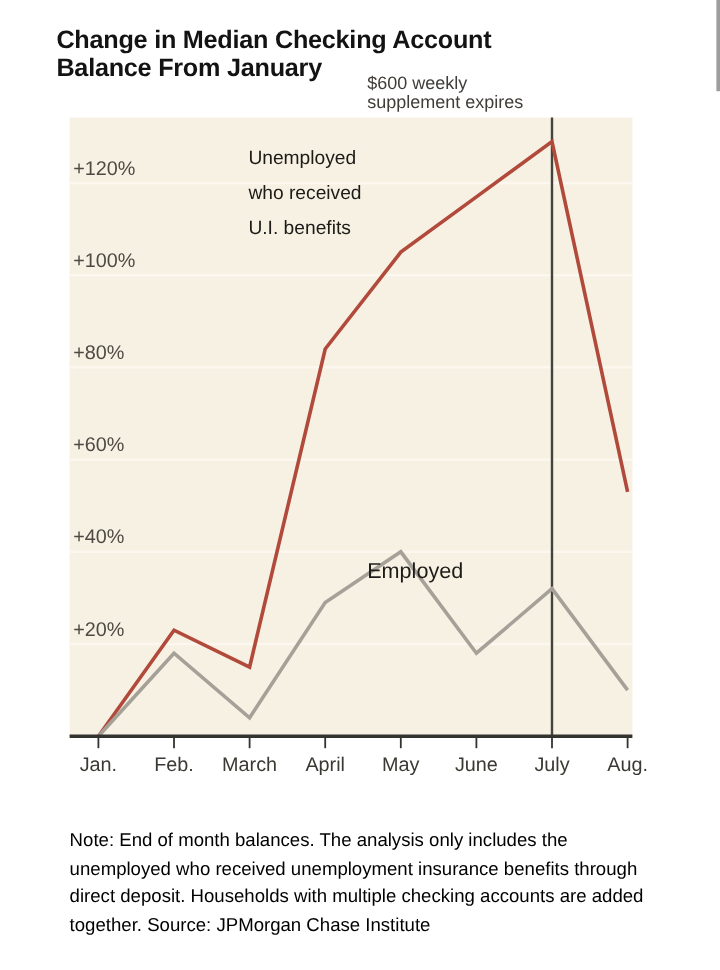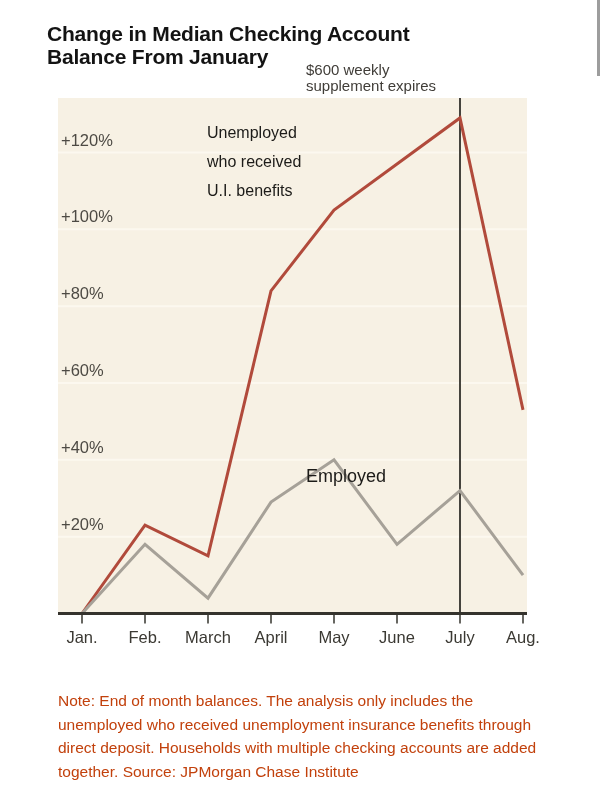--- a/index.html
+++ b/index.html
@@ -24,21 +24,21 @@
     white-space:pre-line;
   }
   #series-label-employed{
     left:306px;top:429px;
     font-size:18px;line-height:22px;color:#1c1b18;
     white-space:pre-line;
     margin-top:36px;
   }
   #chart-note{
     left:58px;top:689px;width:492px;
-    font-size:15.5px;line-height:23.5px;color:#c2410c;
+    font-size:15.5px;line-height:23.5px;color:#000000;
   }
   #scrollbar-thumb{
     right:0;top:0;width:3px;height:76px;background:#9d9d9d;
   }
   #chart-svg{position:absolute;left:0;top:0;}
   #chart-svg text{font-family:"Liberation Sans",sans-serif;}
   .ytick-label{font-size:16.5px;fill:#4d4a44;}
   .xtick-label{font-size:16.5px;fill:#3b3933;}
 </style>
 </head>

